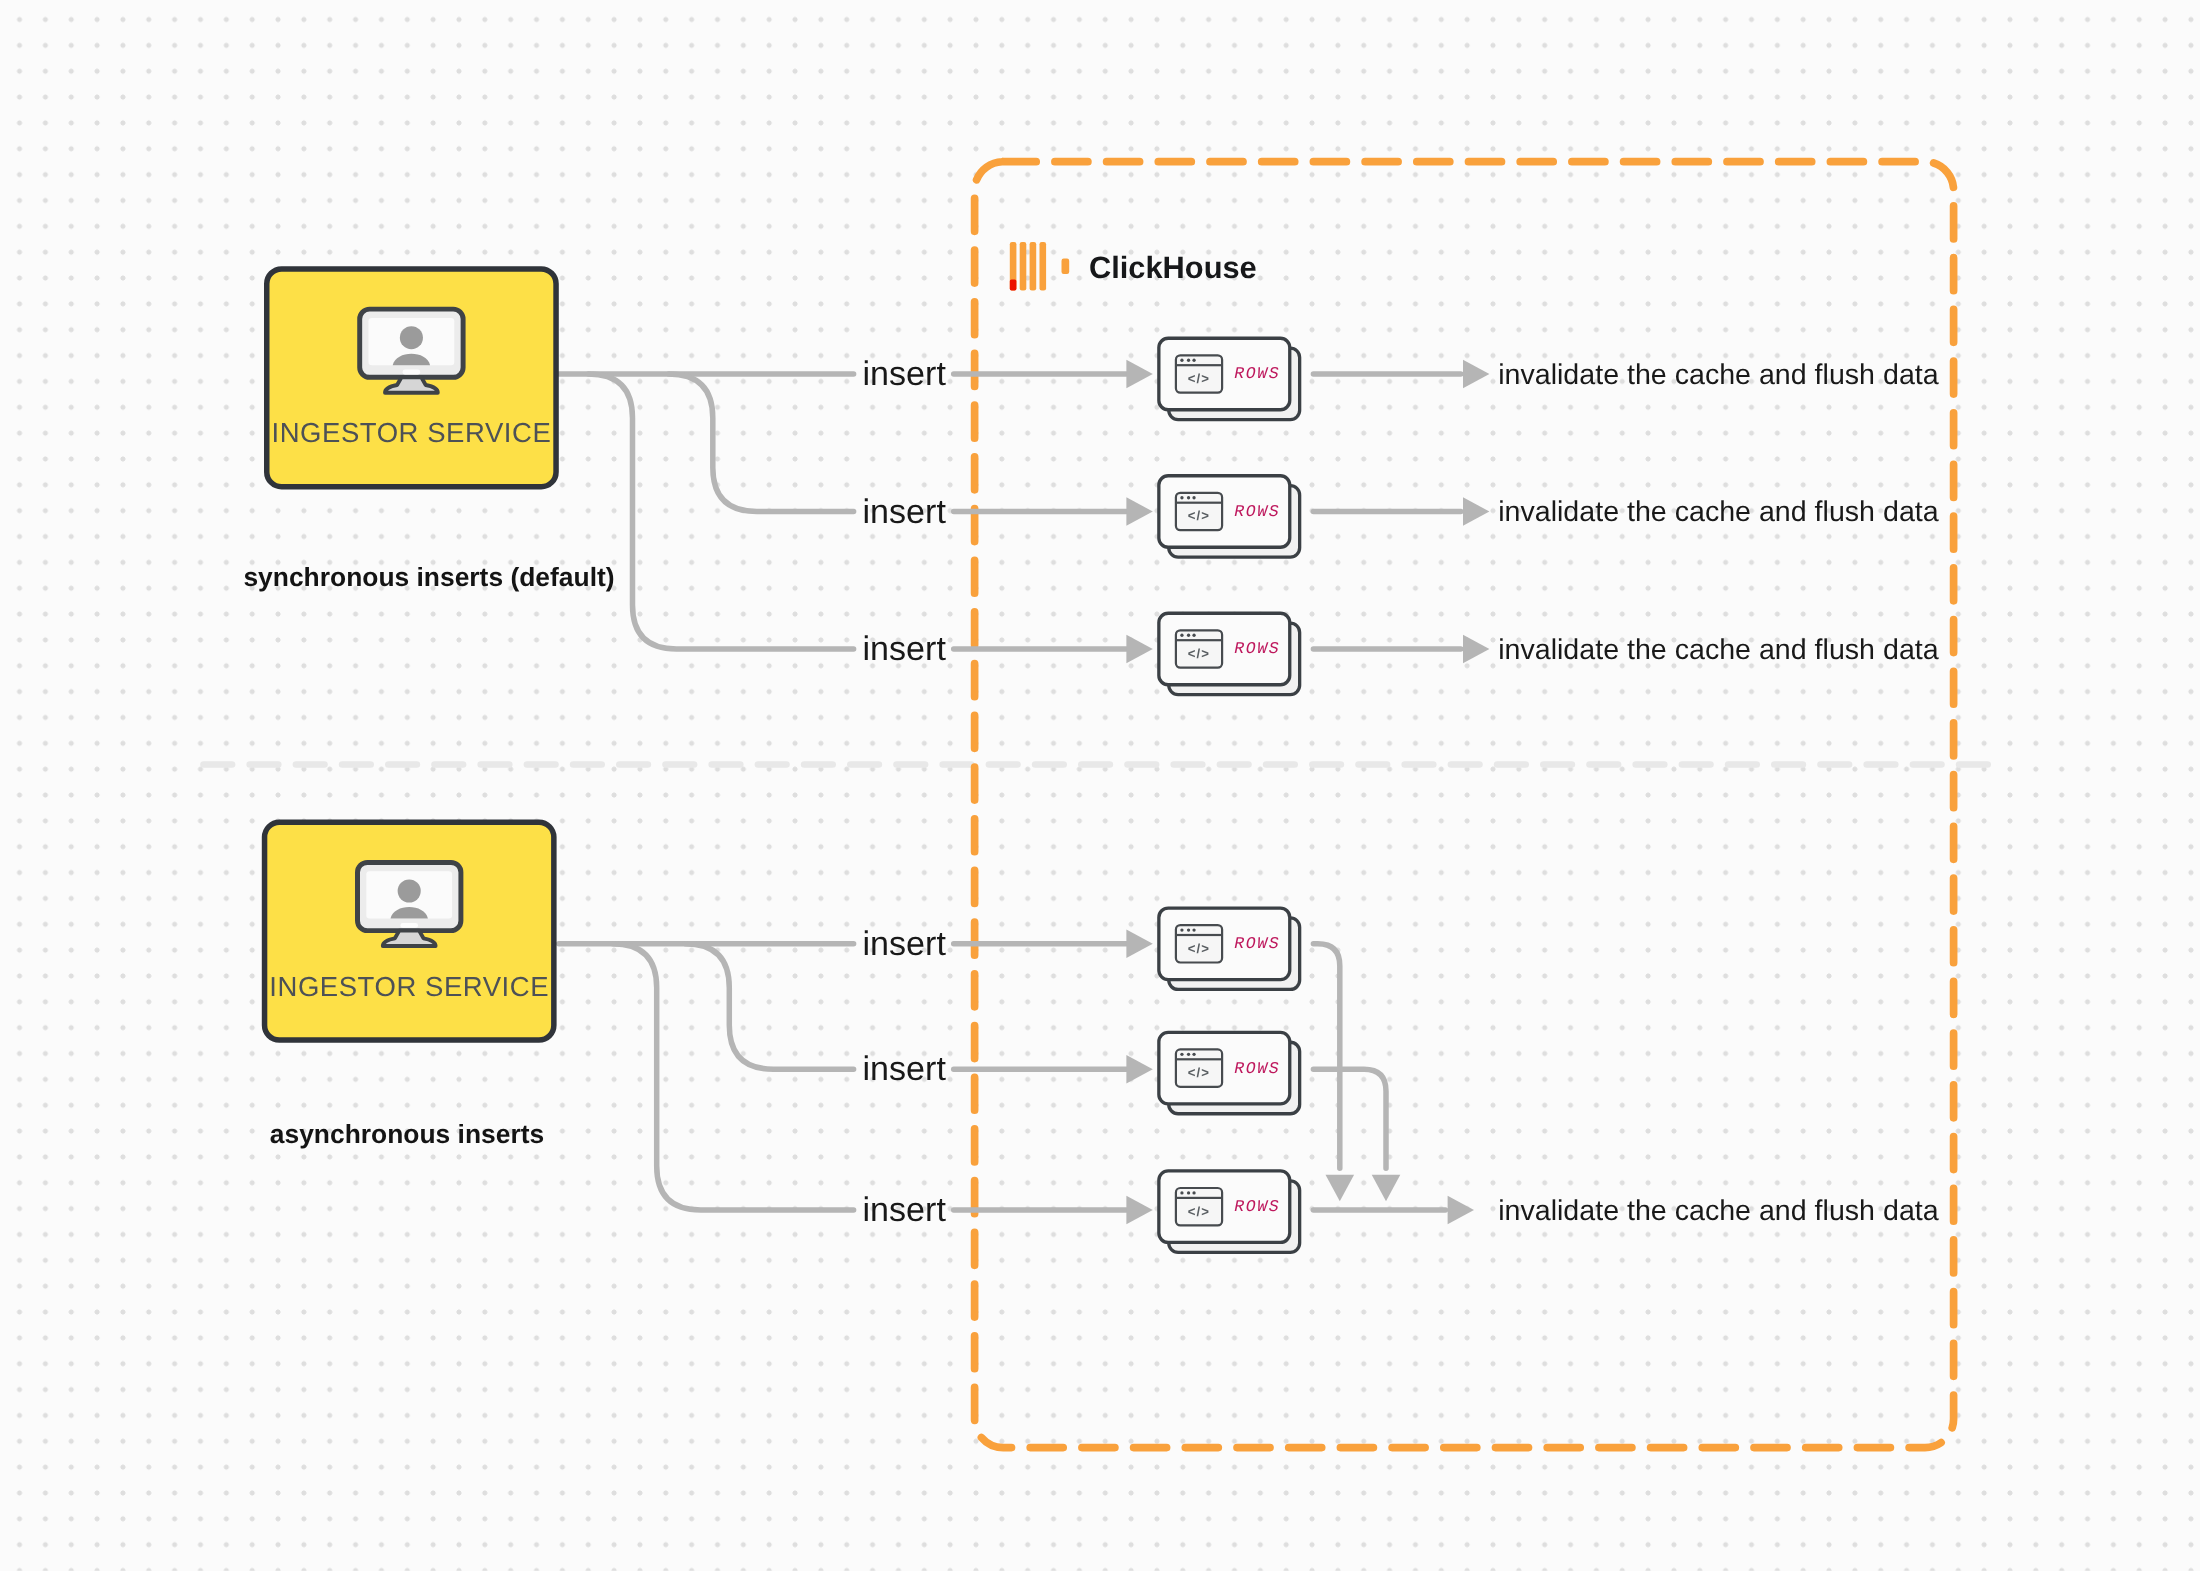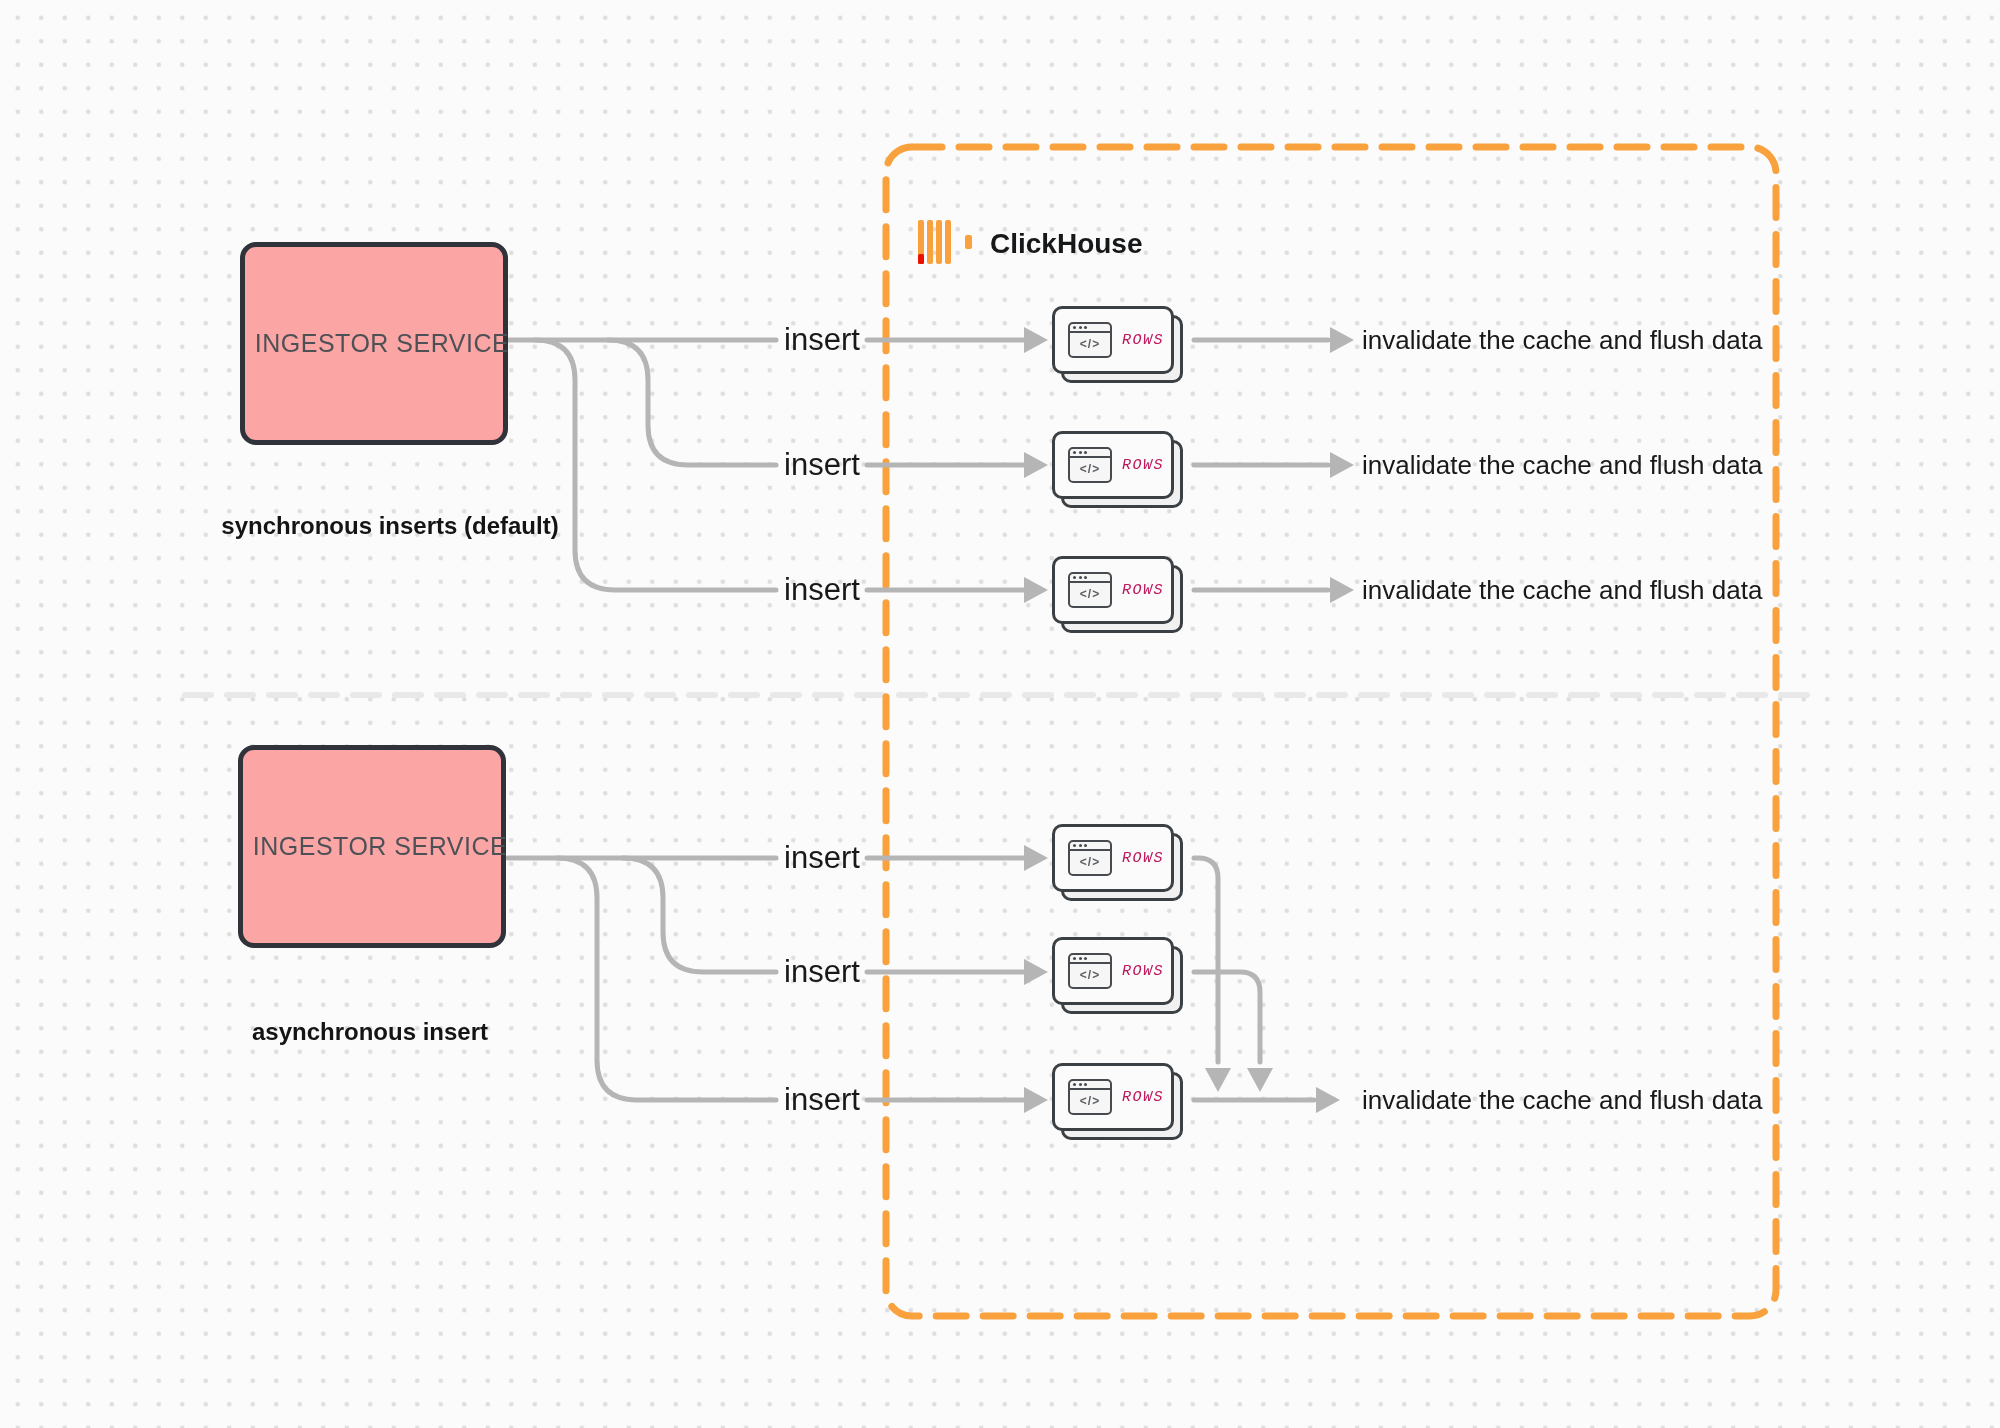--- a/index.html
+++ b/index.html
@@ -10,22 +10,22 @@
     background-image:radial-gradient(circle, #dedede 2px, transparent 2.6px);
     background-size:23.5px 23.5px;
     background-position:6px 6px;
   }
   .abs{position:absolute;}
   svg.wires{position:absolute;left:0;top:0;z-index:1;}
 
   
   .ingestor-box{
     width:268px;height:203px;box-sizing:border-box;z-index:2;
-    background:#fca5a5;border:5px solid #30343a;border-radius:16px;
-    display:flex;flex-direction:row;align-items:center;justify-content:center;gap:16px;text-align:right;
+    background:#fde047;border:5px solid #30343a;border-radius:16px;
+    display:flex;flex-direction:column;align-items:center;justify-content:center;gap:16px;text-align:right;
   }
   .ingestor-label{
     font-size:25px;color:#4d5156;letter-spacing:0.5px;white-space:nowrap;
   }
 
   
   .section-label{
     font-size:24px;font-weight:bold;color:#141414;text-align:center;z-index:2;white-space:nowrap;
   }
 
@@ -134,21 +134,21 @@
   <svg width="100" height="86" viewBox="0 0 100 86">
     <rect x="3" y="3" width="94" height="62" rx="9" fill="#ececec" stroke="#3f4347" stroke-width="4.5"></rect>
     <rect x="11" y="11" width="78" height="43" rx="3" fill="#fbfbfb"></rect>
     <circle cx="50" cy="29" r="10.5" fill="#9b9b9b"></circle>
     <path d="M33 54 C36 40 64 40 67 54 Z" fill="#9b9b9b"></path>
     <rect x="42" y="58" width="16" height="4.5" rx="2.2" fill="#fdfdfd"></rect>
     <path d="M41 65 h18 l4 7 c8 1.5 11 4 11 7 h-48 c0 -3 3 -5.5 11 -7 Z" fill="#d6d6d6" stroke="#3f4347" stroke-width="3.5" stroke-linejoin="round"></path>
   </svg>
   <div class="ingestor-label">INGESTOR SERVICE</div>
 </div>
-<div class="abs section-label" style="left:150px;top:1018px;width:440px;">asynchronous insert</div>
+<div class="abs section-label" style="left:150px;top:1018px;width:440px;">asynchronous inserts</div>
 
 <div class="abs ch-header" style="left:918px;top:220px;">
   <div class="ch-logo">
     <div class="ch-bar b1"></div>
     <div class="ch-bar b2"></div>
     <div class="ch-bar b3"></div>
     <div class="ch-bar b4"></div>
     <div class="ch-red"></div>
     <div class="ch-short"></div>
   </div>

